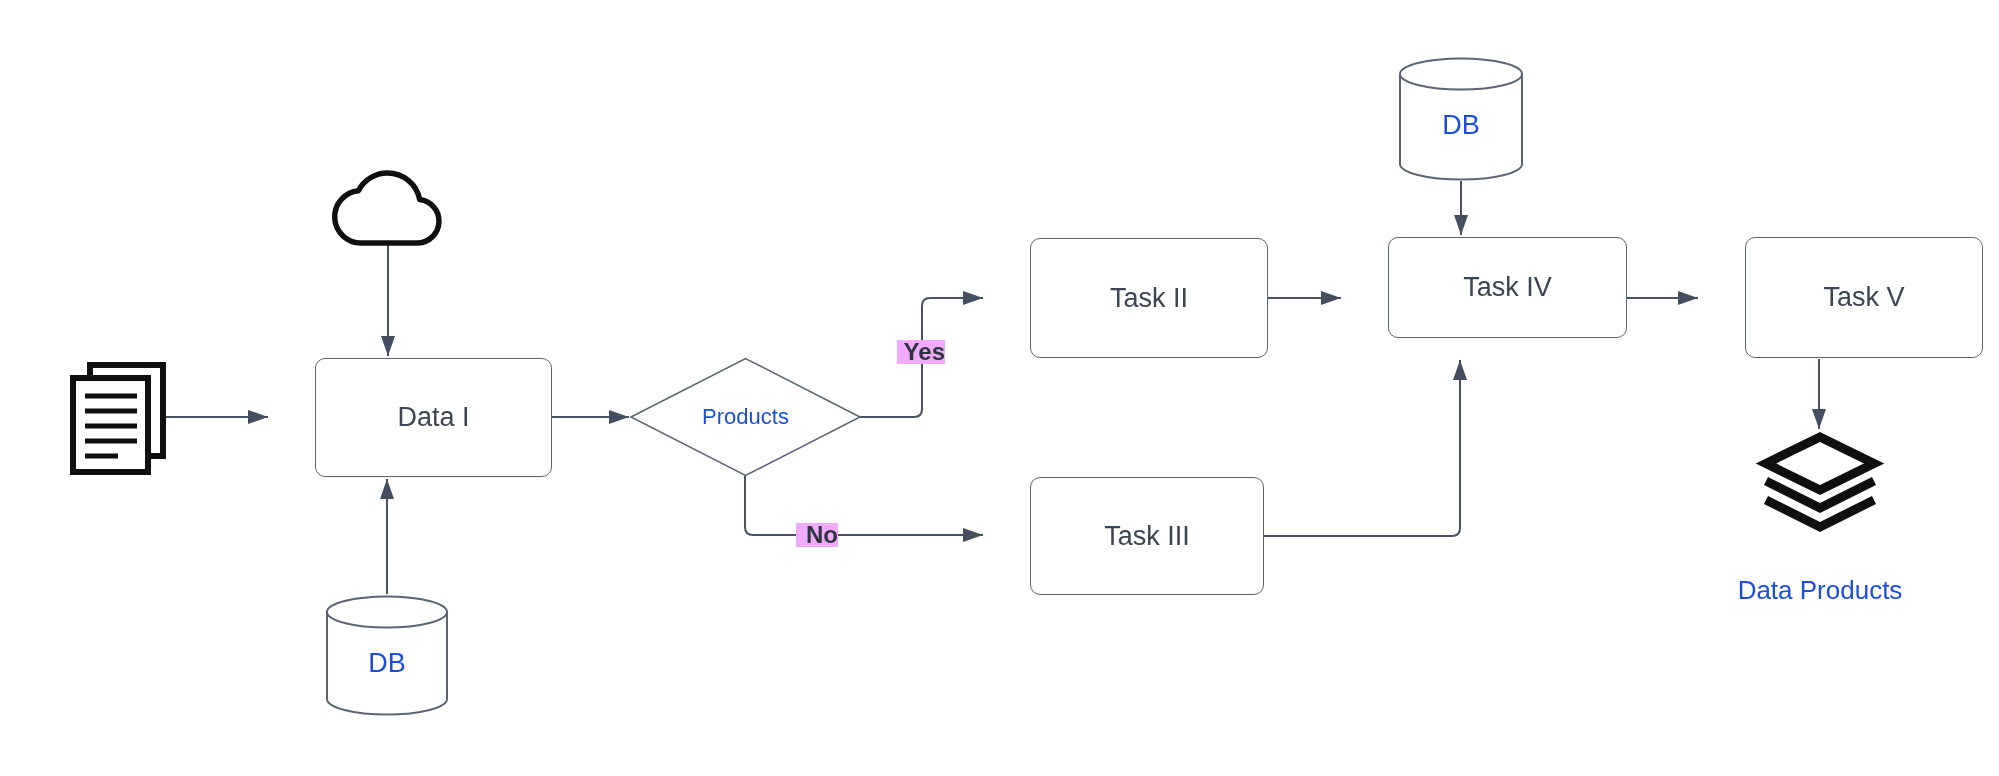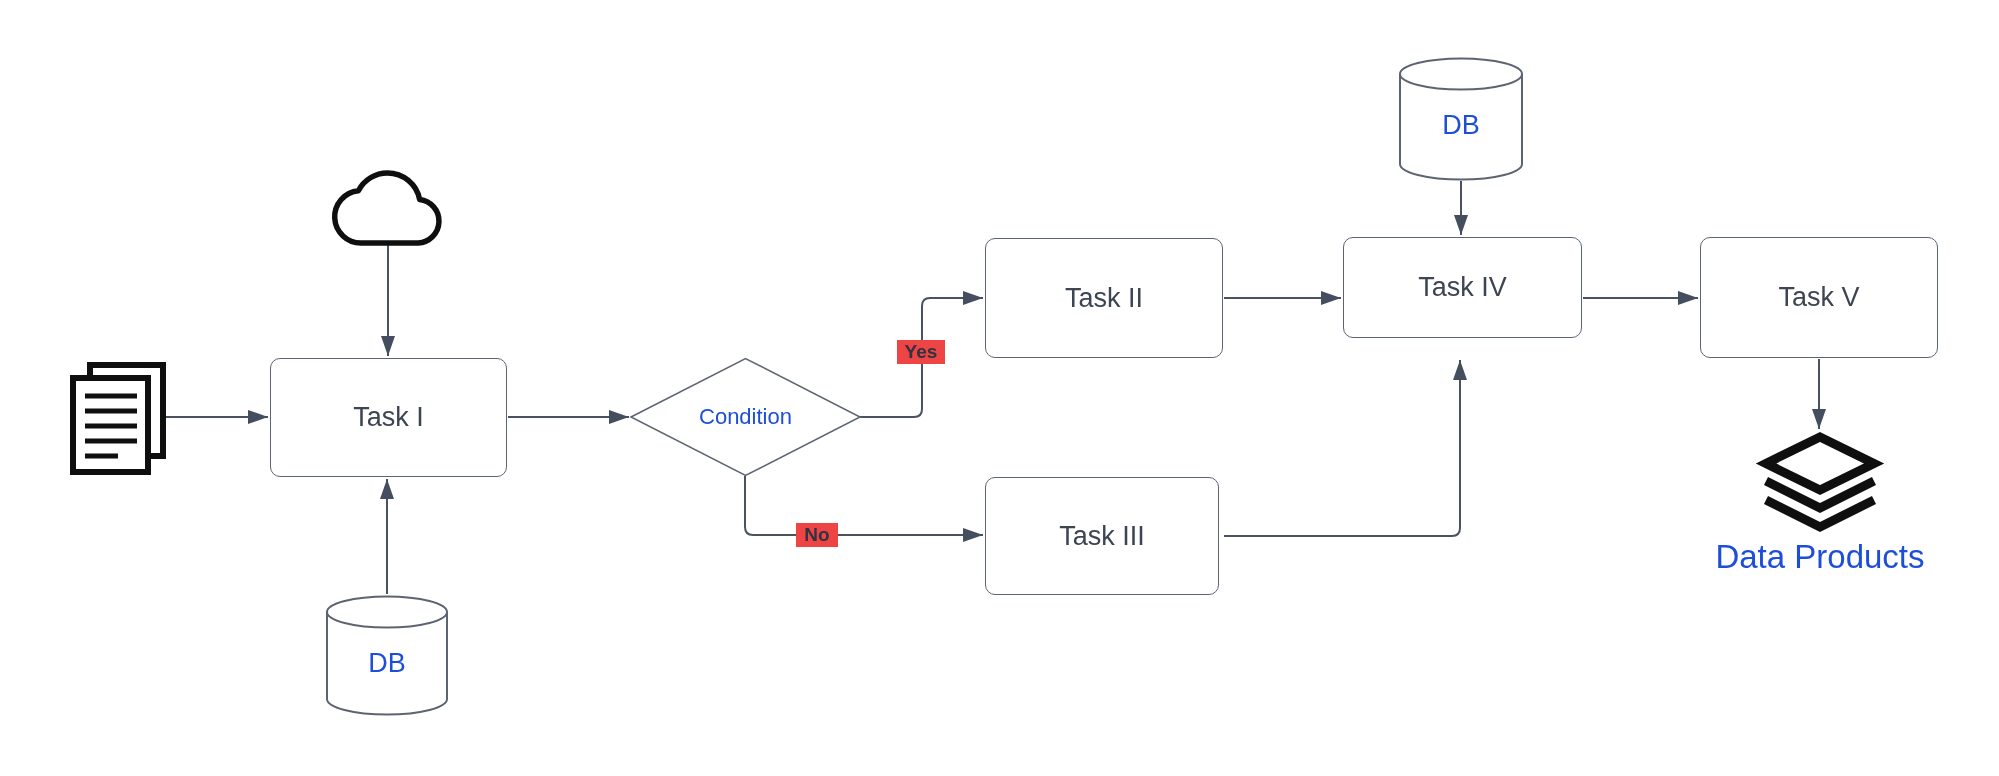--- a/index.html
+++ b/index.html
@@ -4,26 +4,26 @@
 <style>
   html,body{margin:0;padding:0;background:#ffffff;}
   .canvas{
     position:relative;width:1999px;height:776px;background:#ffffff;
     font-family:"Liberation Sans",sans-serif;overflow:hidden;
   }
   .layer{position:absolute;left:0;top:0;}
   .node{
     position:absolute;background:#ffffff;border:1.5px solid #5d6471;border-radius:10px;
     display:flex;align-items:center;justify-content:center;
-    font-size:27px;color:#3d4553;box-sizing:border-box;
+    font-size:27px;color:#3d4553;box-sizing:border-box;margin-left:45px;
   }
   .lbl{position:absolute;color:#1d4ed8;text-align:center;}
   .edge-lbl{
-    position:absolute;background:#ef4444;color:#2e3440;font-weight:700;
-    font-size:19px;line-height:24px;text-align:center;
+    position:absolute;background:#f0abfc;color:#2e3440;font-weight:700;
+    font-size:24px;line-height:24px;text-align:right;
   }
 </style>
 </head>
 <body>
 
 <div class="canvas">
 
   <svg class="layer" width="1999" height="776" viewBox="0 0 1999 776">
     <defs>
       <marker id="ah" markerWidth="12" markerHeight="9" refX="10" refY="3.5" orient="auto" markerUnits="strokeWidth">
@@ -74,36 +74,36 @@
     </g>
 
     <g stroke="#0f0f0f" stroke-width="9" fill="none">
       <polygon points="1820,437 1874,463.5 1820,490 1766,463.5" fill="#ffffff" stroke-linejoin="miter"></polygon>
       <polyline points="1766,481 1820,508 1874,481" stroke-linejoin="miter"></polyline>
       <polyline points="1766,500 1820,527 1874,500" stroke-linejoin="miter"></polyline>
     </g>
   </svg>
 
   <div class="node" style="left:270px;top:358px;width:237px;height:119px;">
-    <span>Task I</span>
+    <span>Data I</span>
   </div>
   <div class="node" style="left:985px;top:238px;width:238px;height:120px;">
     <span>Task II</span>
   </div>
   <div class="node" style="left:985px;top:477px;width:234px;height:118px;">
     <span>Task III</span>
   </div>
   <div class="node" style="left:1343px;top:237px;width:239px;height:101px;">
     <span>Task IV</span>
   </div>
   <div class="node" style="left:1700px;top:237px;width:238px;height:121px;">
     <span>Task V</span>
   </div>
 
-  <div class="lbl" style="left:660px;top:404px;width:171px;font-size:22px;">Condition</div>
+  <div class="lbl" style="left:660px;top:404px;width:171px;font-size:22px;">Products</div>
   <div class="lbl" style="left:327px;top:648px;width:120px;font-size:27px;">DB</div>
   <div class="lbl" style="left:1400px;top:110px;width:122px;font-size:27px;">DB</div>
-  <div class="lbl" style="left:1690px;top:538px;width:260px;font-size:33px;">Data Products</div>
+  <div class="lbl" style="left:1690px;top:575px;width:260px;font-size:26px;">Data Products</div>
 
   <div class="edge-lbl" style="left:897px;top:340px;width:48px;">Yes</div>
   <div class="edge-lbl" style="left:796px;top:523px;width:42px;">No</div>
 
 </div>
 
 </body></html>

